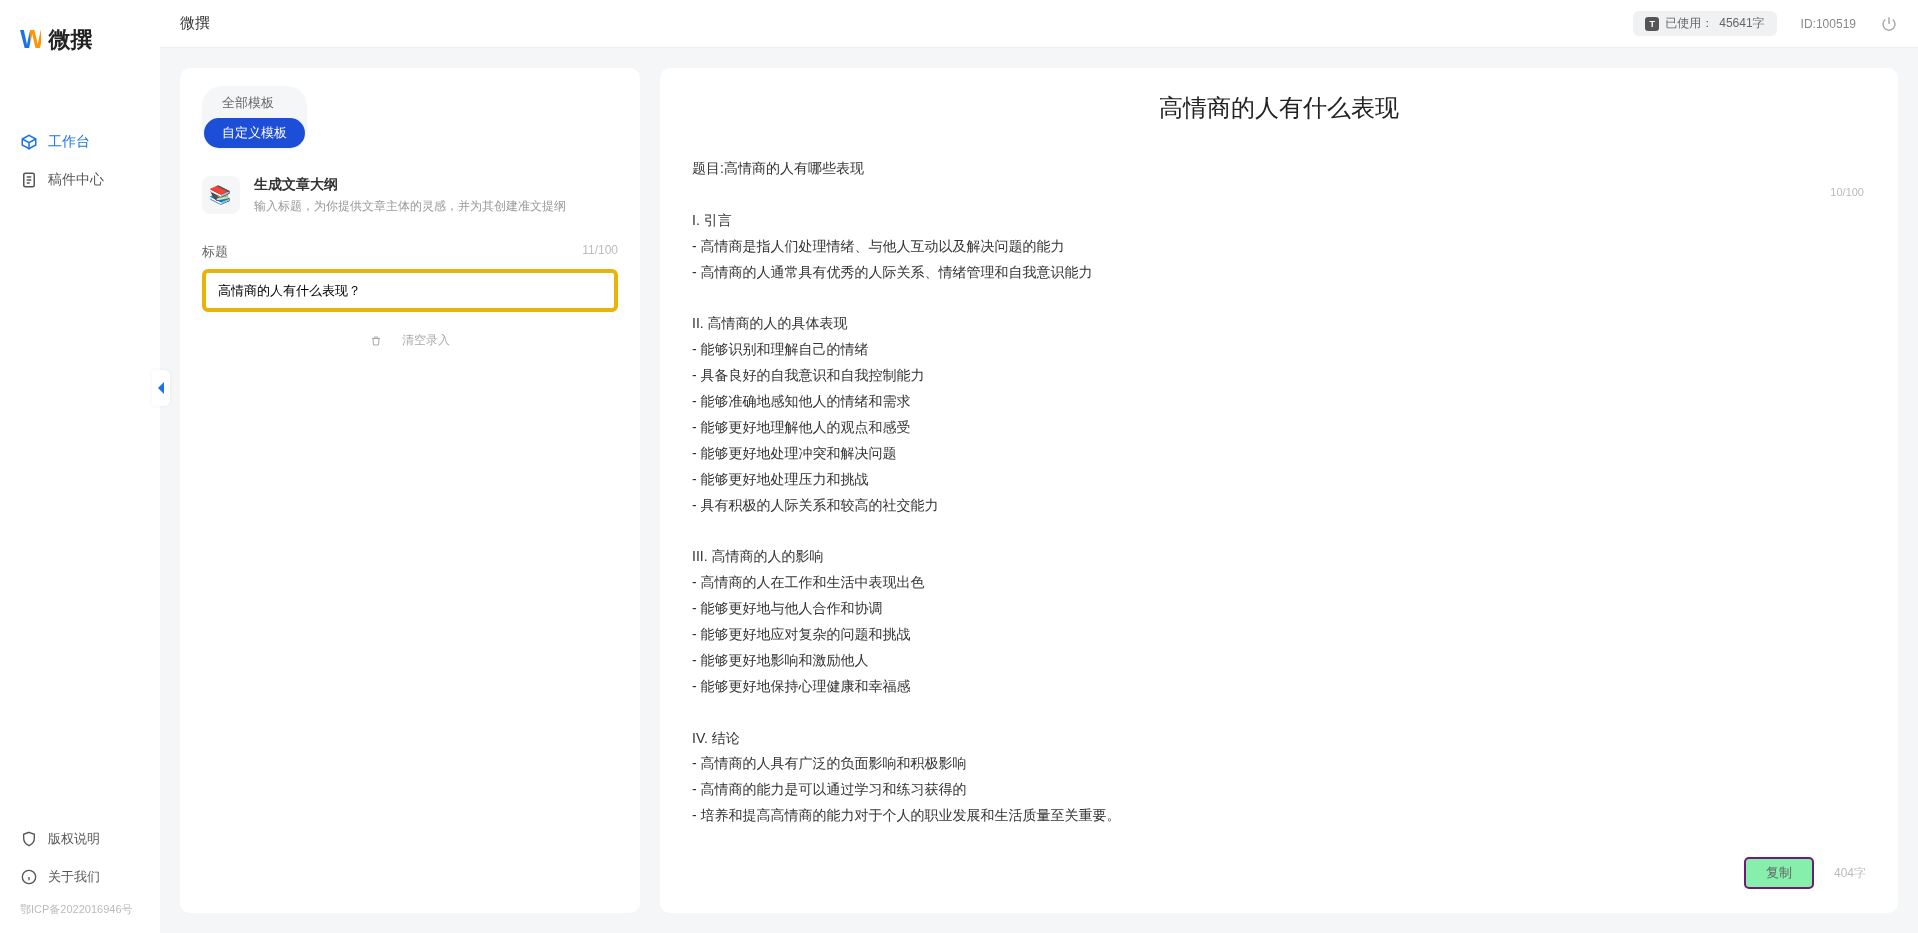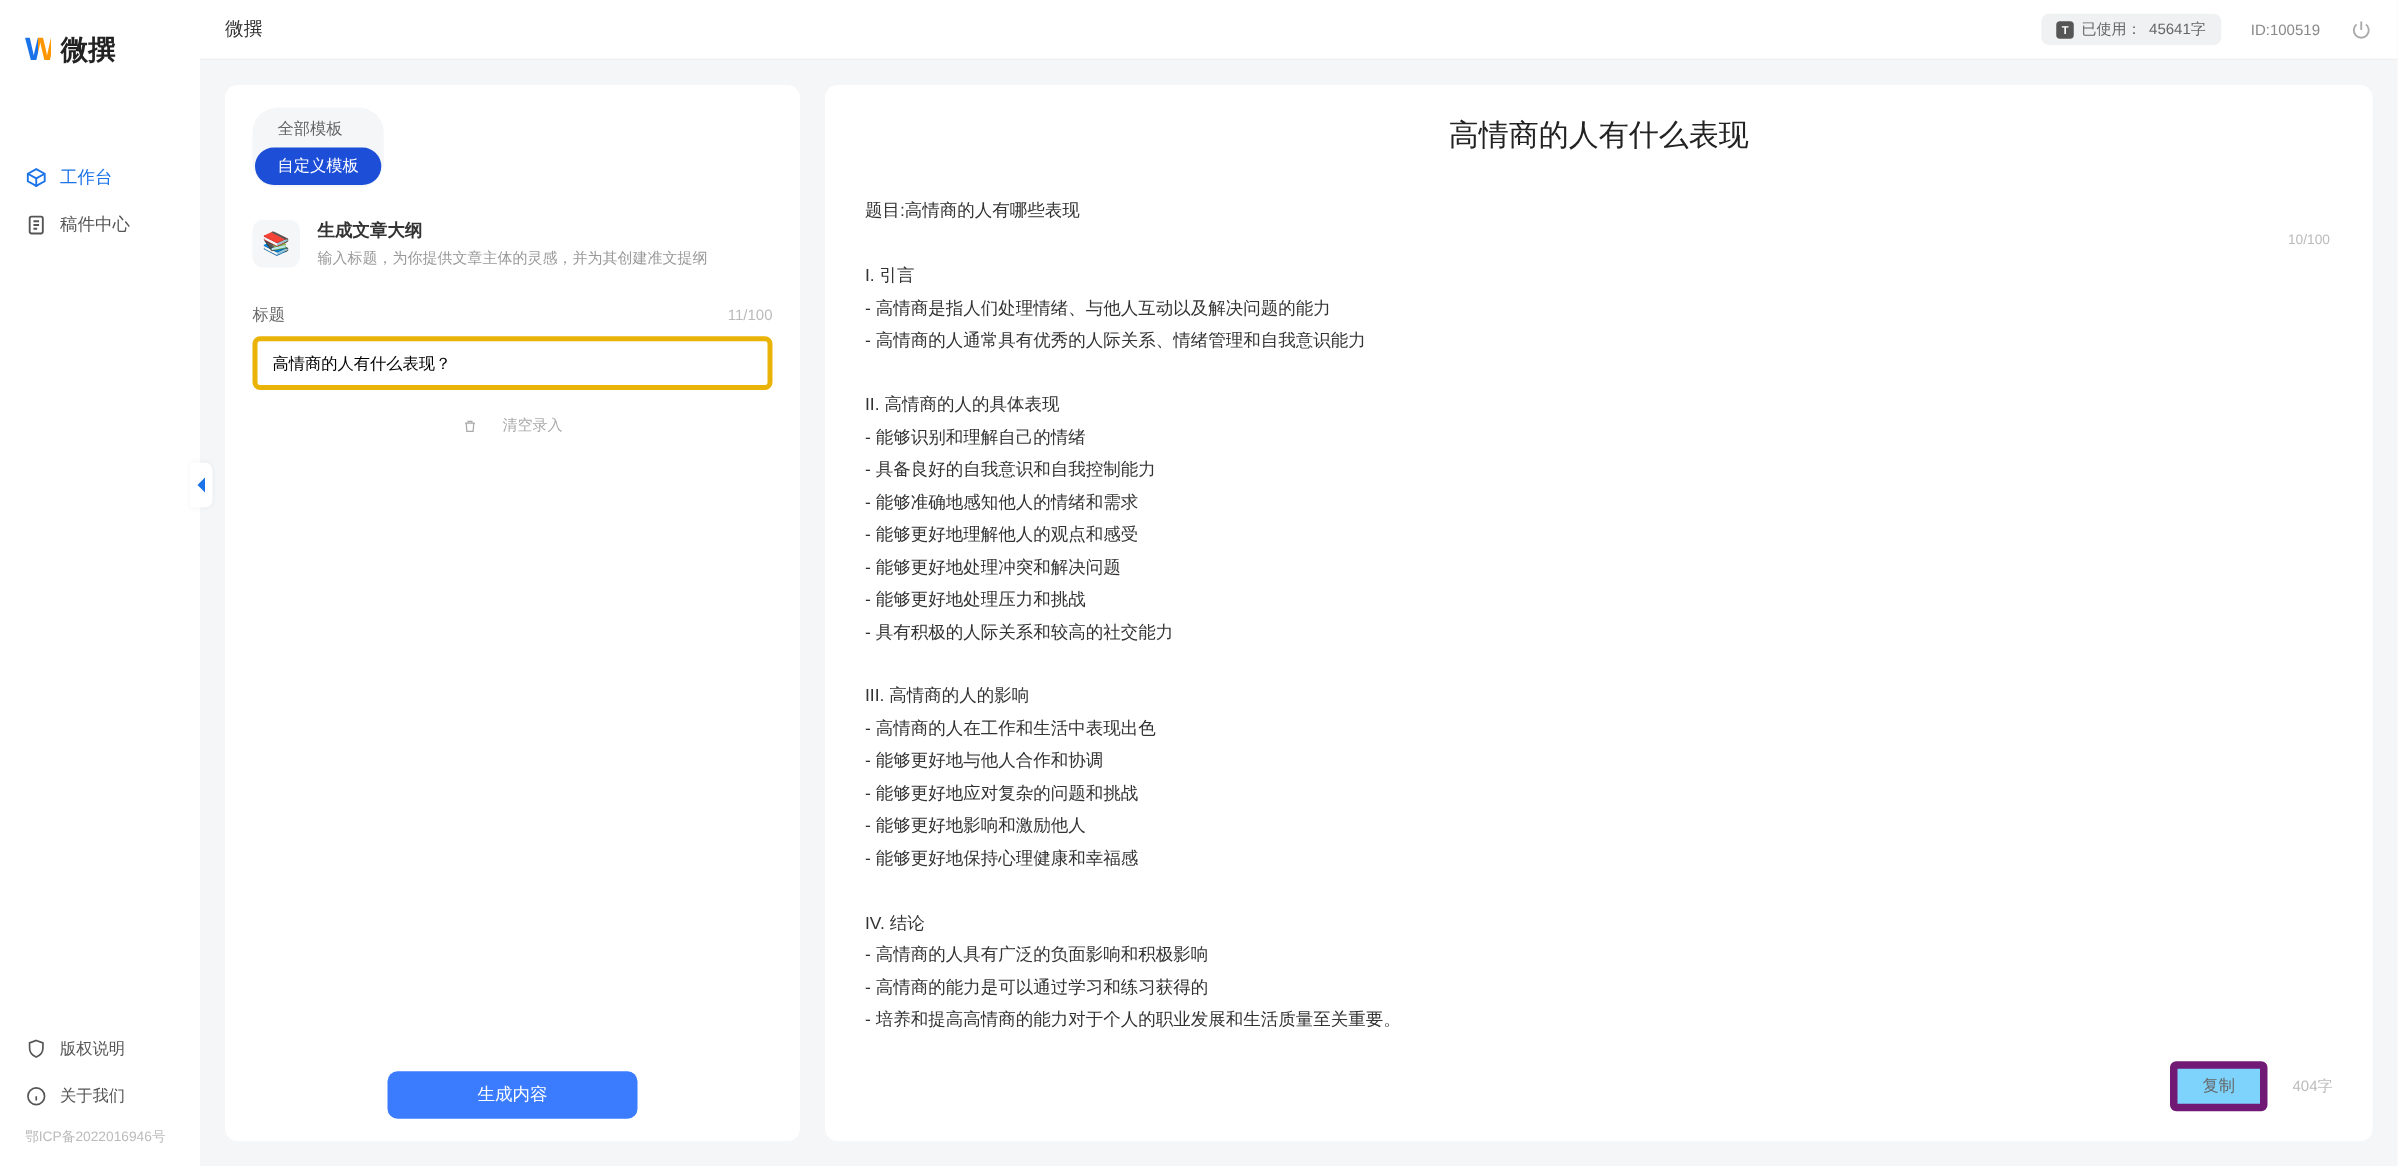--- a/index.html
+++ b/index.html
@@ -30,33 +30,33 @@
 .left-panel { width: 460px; padding: 18px 22px; }
 .right-panel { flex: 1; padding: 24px 32px; position: relative; }
 .tabs { display: flex; gap: 0; background: #f5f6f8; border-radius: 20px; padding: 2px; width: fit-content; margin-bottom: 18px; flex-direction: column; }
 .tab { padding: 6px 18px; border-radius: 18px; font-size: 13px; cursor: pointer; color: #666; }
 .tab.active { background: #1d4ed8; color: #fff; }
 .template-card { display: flex; gap: 14px; align-items: flex-start; padding: 8px 0 18px; }
 .template-icon { width: 38px; height: 38px; border-radius: 8px; background: #f5f6f8; display: flex; align-items: center; justify-content: center; font-size: 18px; }
 .template-title { font-weight: 600; font-size: 14px; margin-bottom: 4px; }
 .template-desc { font-size: 12px; color: #999; }
 .field-row { margin-top: 10px; }
-.field-header { display: flex; justify-content: space-between; align-items: center; margin-bottom: 8px; }
+.field-header { display: flex; justify-content: space-between; align-items: flex-start; margin-bottom: 8px; }
 .field-label { font-size: 13px; color: #666; }
 .field-count { font-size: 12px; color: #bbb; }
 .text-input { width: 100%; border: 4px solid #eab308; border-radius: 6px; padding: 10px 12px; font-size: 13px; outline: none; }
 .clear-row { text-align: center; margin-top: 20px; }
 .clear-btn { font-size: 12px; color: #aaa; cursor: pointer; display: inline-flex; align-items: center; gap: 20px; }
 .spacer { flex: 1; }
 .generate-btn { display: block; width: 200px; margin: 0 auto; background: #3b7cff; color: #fff; border: none; border-radius: 8px; padding: 10px 0; font-size: 14px; cursor: pointer; }
 .output-title { text-align: center; font-size: 24px; font-weight: 400; font-family: "Songti SC","SimSun",serif; margin-bottom: 6px; color: #222; }
 .output-count { position: absolute; right: 34px; top: 118px; font-size: 11px; color: #bbb; }
 .output-body { font-size: 14px; line-height: 1.85; color: #333; white-space: pre-line; margin-top: 26px; overflow-y: auto; flex: 1; }
 .output-footer { display: flex; justify-content: flex-end; align-items: center; gap: 20px; padding-top: 14px; }
-.copy-btn { border: 6px solid #701a75; background: #7dd3fc; padding: 5px 20px; border-radius: 5px; font-size: 13px; color: #666; cursor: pointer; }
+.copy-btn { border: 2px solid #701a75; background: #86efac; padding: 5px 20px; border-radius: 5px; font-size: 13px; color: #666; cursor: pointer; }
 .word-count { font-size: 12px; color: #bbb; }
 svg { display: block; }
 </style>
 </head>
 <body>
 
 <div class="app">
   <aside class="sidebar">
     <div class="logo">
       <span class="logo-icon">W</span>
@@ -157,21 +157,20 @@
               <svg width="12" height="12" viewBox="0 0 24 24" fill="none" stroke="currentColor" stroke-width="2">
                   <path d="M4 7h16M9 7V4h6v3M6 7l1 13h10l1-13"></path>
                 </svg>
             </span>
             <span>清空录入</span>
           </span>
         </div>
 
         <div class="spacer"></div>
 
-        <button class="generate-btn">生成内容</button>
       </section>
 
       <section class="panel right-panel">
         <h1 class="output-title">高情商的人有什么表现</h1>
         <div class="output-count">10/100</div>
         <div class="output-body">题目:高情商的人有哪些表现
 
 I. 引言
 - 高情商是指人们处理情绪、与他人互动以及解决问题的能力
 - 高情商的人通常具有优秀的人际关系、情绪管理和自我意识能力

